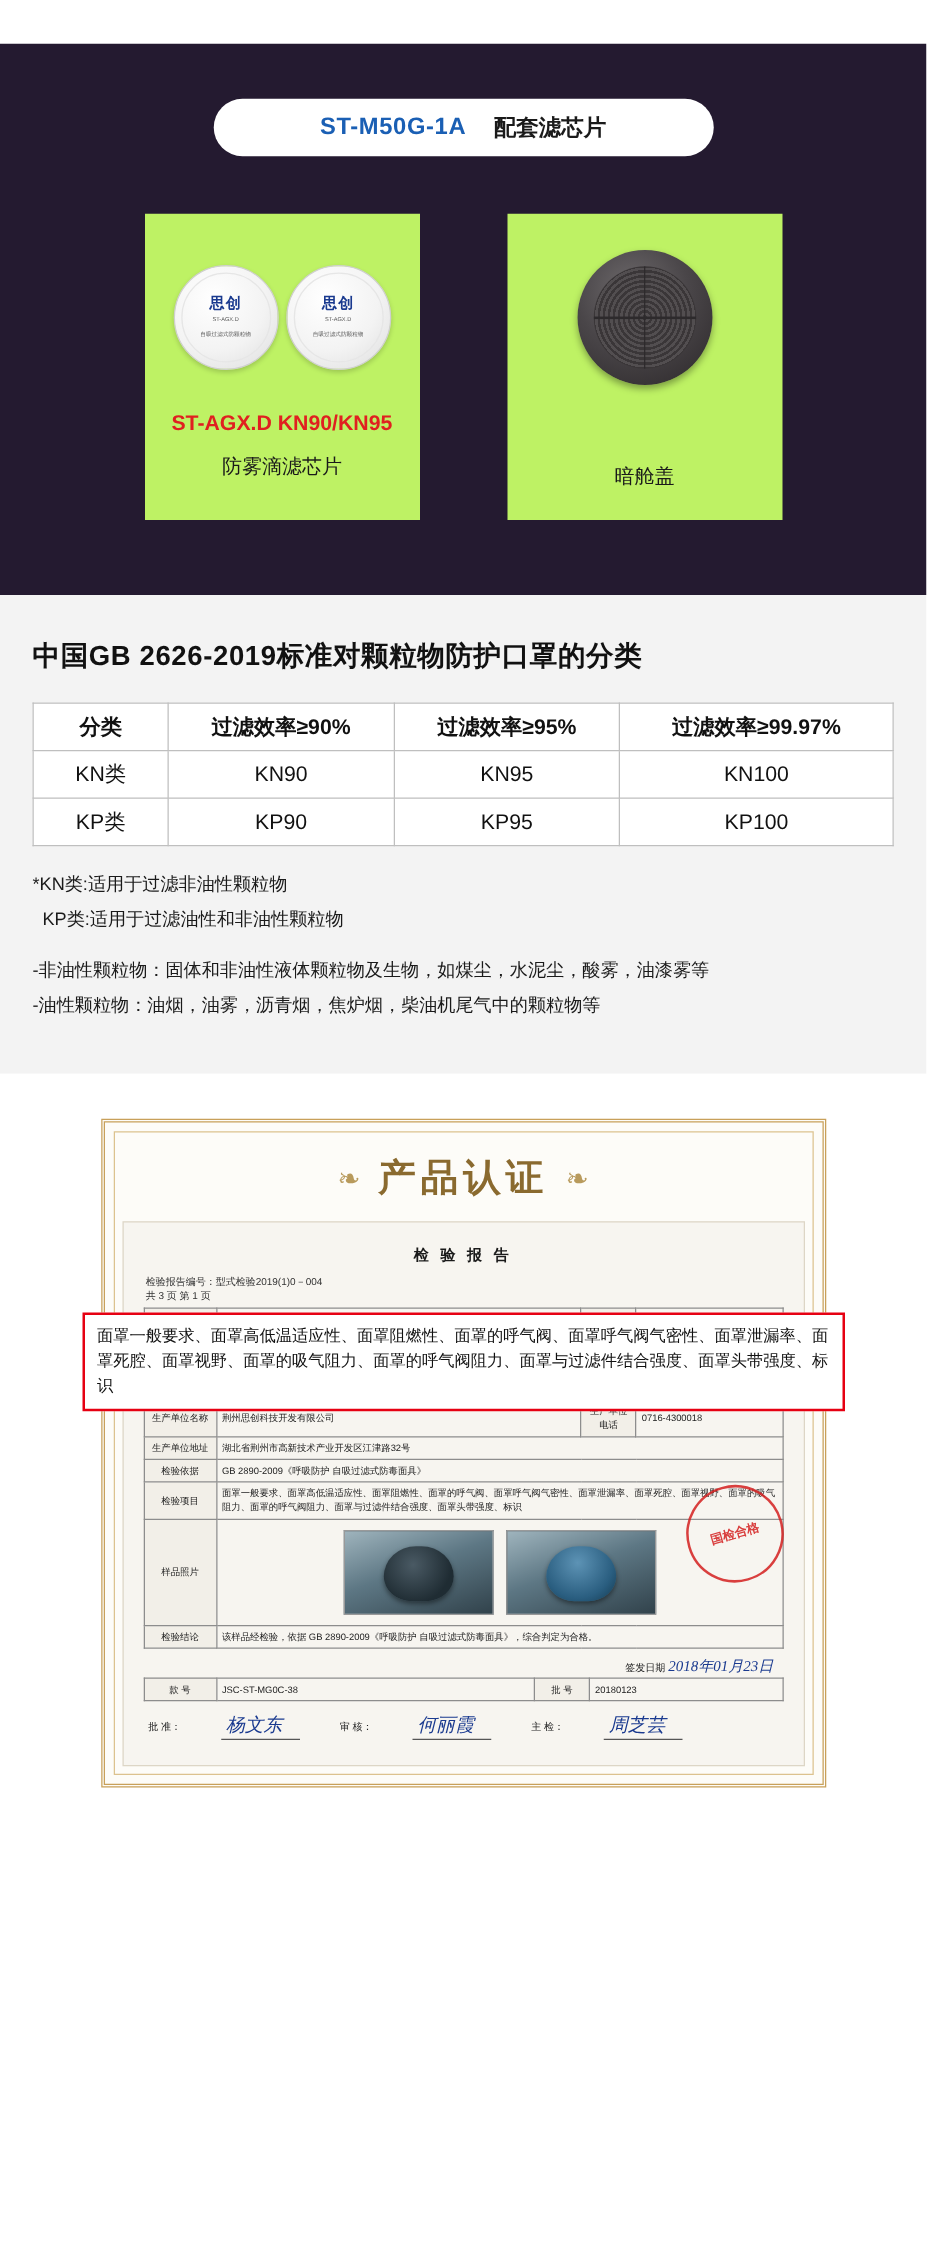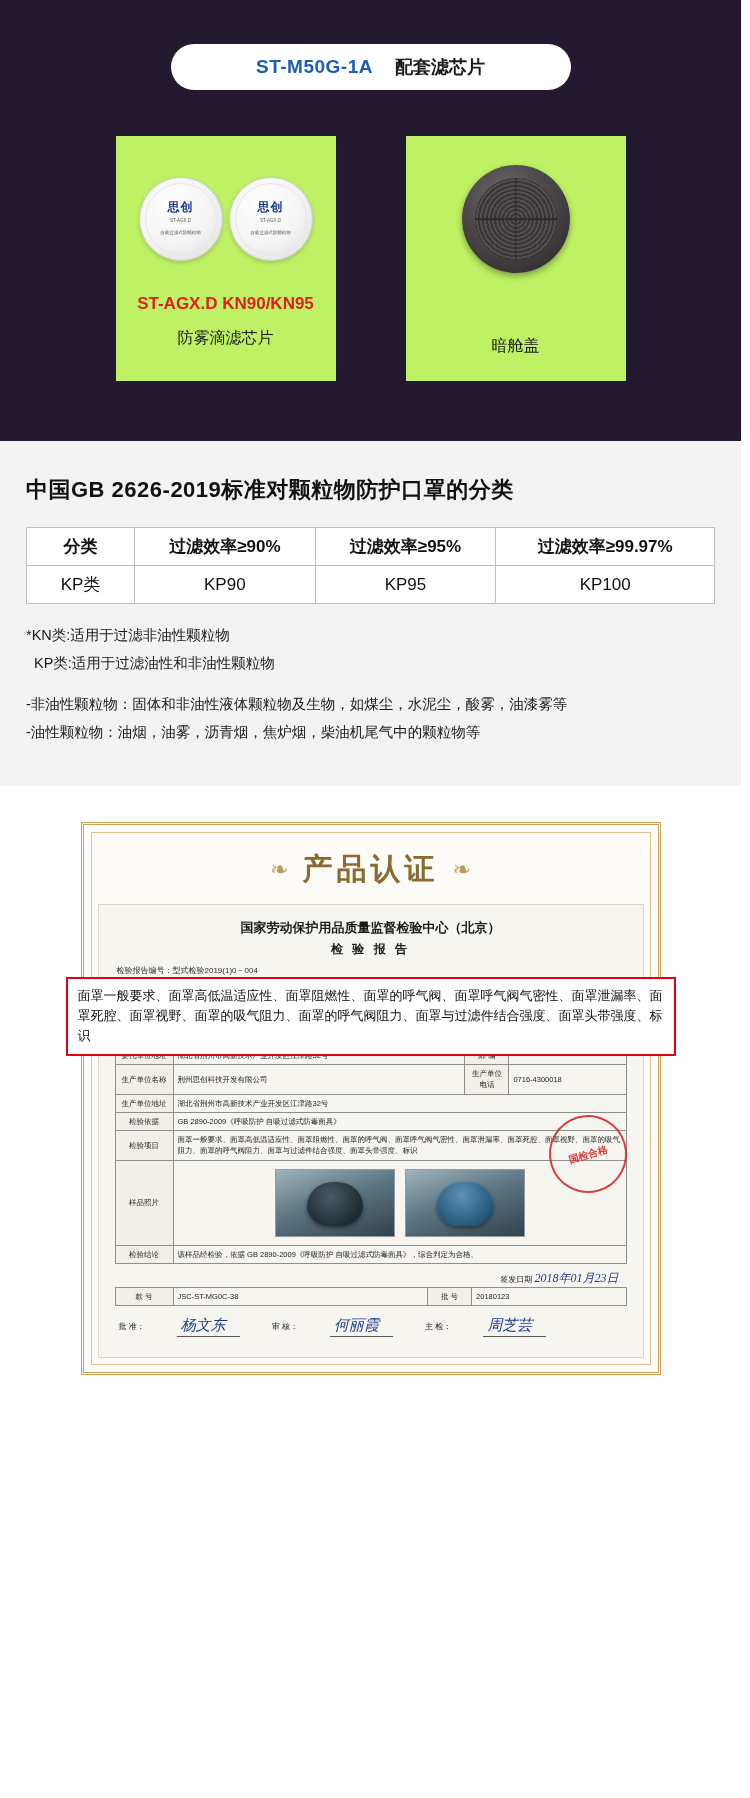--- a/index.html
+++ b/index.html
@@ -1,21 +1,21 @@
 <!DOCTYPE html>
 <html><head>
 <meta charset="utf-8">
 <style>
   * { box-sizing: border-box; margin: 0; padding: 0; }
   body {
     width: 750px;
     font-family: "Liberation Sans", "DejaVu Sans", sans-serif;
     background: #ffffff;
   }
-  .page { width: 741px; }
+  .page { width: 741px; margin-top: 35px; }
 
   
   .hero {
     background: #241a30;
     padding: 44px 0 60px 0;
   }
   .hero-title-pill {
     background: #ffffff;
     border-radius: 26px;
     height: 46px;
@@ -389,20 +389,26 @@
       <thead>
         <tr>
           <th class="first-col red">分类</th>
           <th class="red">过滤效率≥90%</th>
           <th class="red">过滤效率≥95%</th>
           <th class="red">过滤效率≥99.97%</th>
         </tr>
       </thead>
       <tbody>
         <tr>
+          <td class="first-col">KN类</td>
+          <td>KN90</td>
+          <td>KN95</td>
+          <td>KN100</td>
+        </tr>
+        <tr>
           <td class="first-col">KP类</td>
           <td>KP90</td>
           <td>KP95</td>
           <td>KP100</td>
         </tr>
       </tbody>
     </table>
 
     <div class="notes">
       <p>*KN类:适用于过滤非油性颗粒物</p>
@@ -415,21 +421,20 @@
   <section class="cert-wrap">
     <div class="cert-frame">
 
       <div class="cert-title-row">
         <span class="laurel">❧</span>
         <span class="cert-title">产品认证</span>
         <span class="laurel">❧</span>
       </div>
 
       <div class="cert-body">
-        <div class="rep-title">国家劳动保护用品质量监督检验中心（北京）</div>
         <div class="rep-sub">检 验 报 告</div>
 
         <div class="rep-meta">
           <span>检验报告编号：型式检验2019(1)0－004</span>
           <span>共 3 页  第 1 页</span>
         </div>
 
         <table class="rep">
           <tbody>
             <tr>

